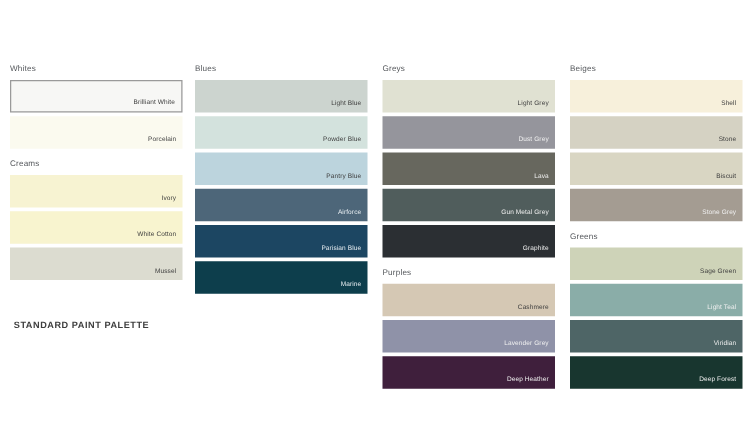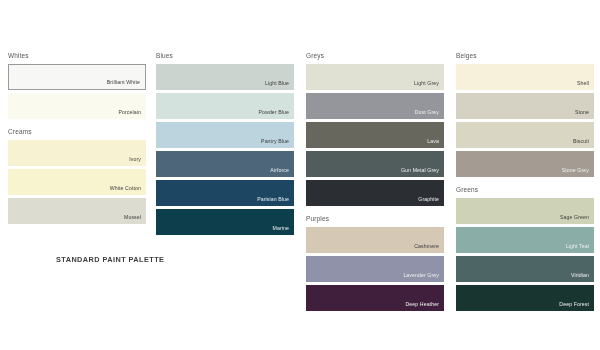--- a/index.html
+++ b/index.html
@@ -57,21 +57,20 @@
 
   #palette-title {
     position: absolute;
     left: 11px;
     top: 255px;
     font-size: 7.3px;
     font-weight: bold;
     letter-spacing: 0.45px;
     color: #3d3d3d;
     white-space: nowrap;
-    margin-left: 45px;
   }
 </style>
 </head>
 <body>
 
 <div id="page">
 
   <div id="col-0" class="column">
       <div class="group">
         <div class="group-title">Whites</div>

